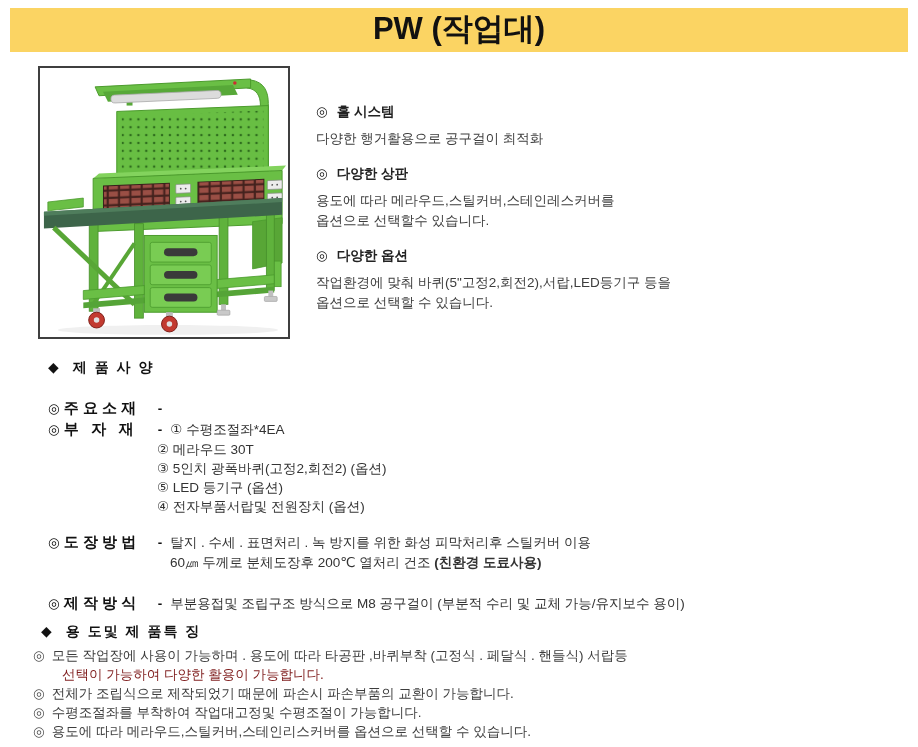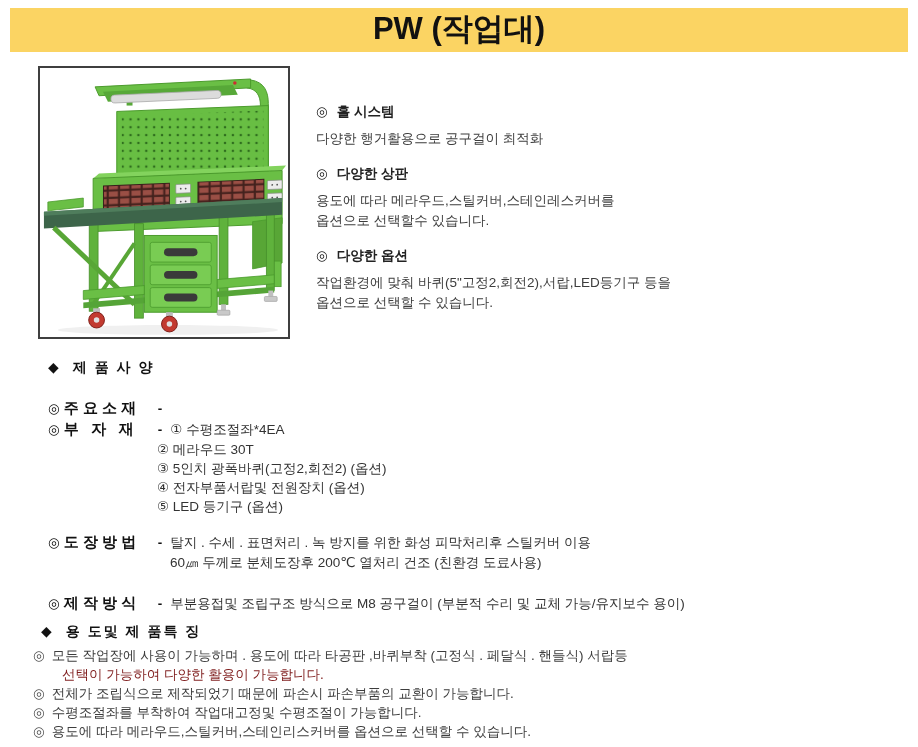--- a/index.html
+++ b/index.html
@@ -1,19 +1,19 @@
 <!DOCTYPE html>
 <html><head>
 <meta charset="utf-8">
 <style>
   html,body{margin:0;padding:0;background:#ffffff;}
   body{width:918px;height:747px;position:relative;overflow:hidden;
        font-family:"Liberation Sans","DejaVu Sans",sans-serif;color:#3d3d3d;}
   .ws{white-space:pre-wrap;}
-  .b{font-weight:normal;}
+  .b{font-weight:bold;}
 
   
   .banner{position:absolute;left:10px;top:8px;width:898px;height:44px;
           background:#FBD463;display:flex;align-items:flex-start;justify-content:center;}
   .banner-title{font-size:31px;font-weight:bold;color:#111;letter-spacing:0px;}
 
   
   .image-box{position:absolute;left:38px;top:66px;width:252px;height:273px;
              border:2px solid #3f3f3f;box-sizing:border-box;background:#fff;}
   .image-box svg{display:block;width:100%;height:100%;}
@@ -201,22 +201,22 @@
   </div>
 
   <div class="spec-row">
     <span class="sbullet">◎</span>
     <span class="slabel">부   자   재</span>
     <span class="ssep">-</span>
     <span class="svalue ws">① 수평조절좌*4EA</span>
   </div>
   <div class="spec-sub ws">② 메라우드 30T</div>
   <div class="spec-sub ws">③ 5인치 광폭바퀴(고정2,회전2) (옵션)</div>
+  <div class="spec-sub ws">⑤ LED 등기구 (옵션)</div>
   <div class="spec-sub ws">④ 전자부품서랍및 전원장치 (옵션)</div>
-  <div class="spec-sub ws">⑤ LED 등기구 (옵션)</div>
 
   <div class="spec-row mt16">
     <span class="sbullet">◎</span>
     <span class="slabel">도 장 방 법</span>
     <span class="ssep">-</span>
     <span class="svalue ws">탈지 . 수세 . 표면처리 . 녹 방지를 위한 화성 피막처리후 스틸커버 이용</span>
   </div>
   <div class="spec-cont">
     <span class="ws">60㎛ 두께로 분체도장후 200℃ 열처리 건조 </span><span class="b ws">(친환경 도료사용)</span>
   </div>

